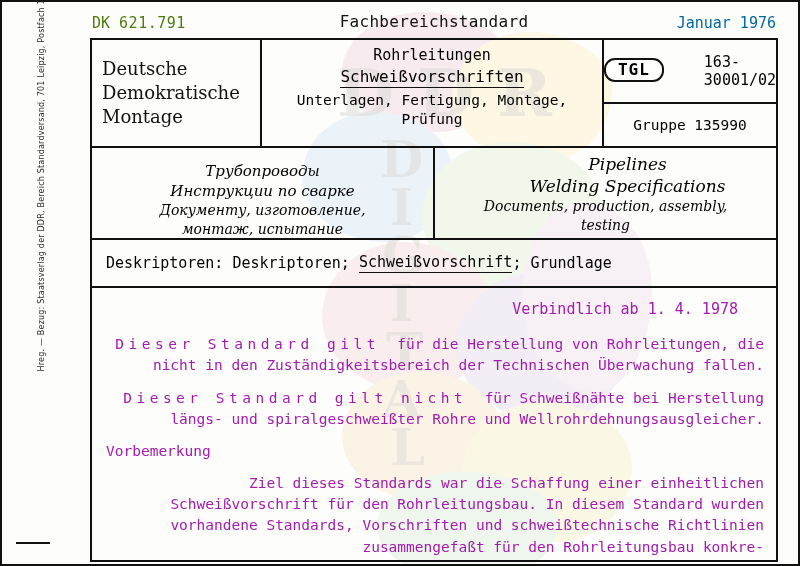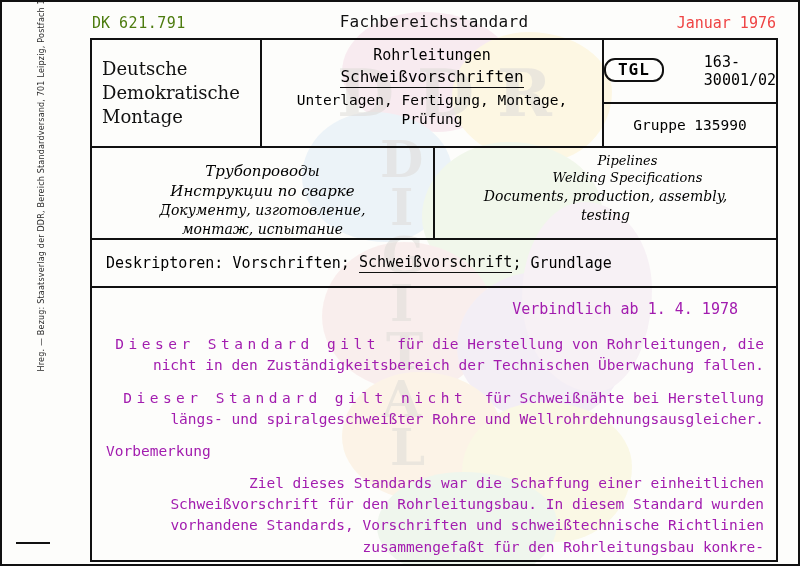--- a/index.html
+++ b/index.html
@@ -71,21 +71,21 @@
     font-size:15px;color:#4d7c0f;
   }
   .dk .num{letter-spacing:.5px;}
   .fbs{
     position:absolute;left:50%;top:2px;transform:translateX(-50%);
     font-size:16px;color:#111;
     letter-spacing:.3px;
   }
   .datum{
     position:absolute;right:2px;top:4px;
-    font-size:15px;color:#ef4444;
+    font-size:15px;color:#0369a1;
   }
   .box{
     border:2px solid #111;
     box-sizing:border-box;
     position:relative;
   }
   #headblock{
     height:110px;
     display:flex;
   }
@@ -165,21 +165,21 @@
   #cell-ru .t1{font-size:15px;line-height:1.3;}
   #cell-ru .t2{font-size:14px;line-height:1.35;}
   #cell-en{
     flex:1;
     text-align:center;
     padding-top:5px;
     box-sizing:border-box;
     font-family:"DejaVu Serif", serif;
     font-style:italic;
   }
-  #cell-en .t1{font-size:13px;line-height:1.3;margin-left:44px;}
+  #cell-en .t1{font-size:17px;line-height:1.3;margin-left:44px;}
   #cell-en .t2{font-size:14px;line-height:1.35;}
   
   #descblock{
     height:48px;
     border-left:2px solid #111;
     border-right:2px solid #111;
     border-bottom:2px solid #111;
     box-sizing:border-box;
     display:flex;align-items:center;
     padding-left:14px;
@@ -286,21 +286,21 @@
       <div id="cell-en">
         <div class="t1">Pipelines</div>
         <div class="t1">Welding  Specifications</div>
         <div class="t2">Documents, production, assembly,</div>
         <div class="t2">testing</div>
       </div>
     </div>
 
     <div id="descblock">
       <span>Deskriptoren:</span>&nbsp;
-      <span>Vorschriften;</span>&nbsp;
+      <span>Deskriptoren;</span>&nbsp;
       <span class="ul">Schweißvorschrift</span><span>; Grundlage</span>
     </div>
 
     <div id="bodyblock">
       <div class="verbindlich">Verbindlich ab 1. 4. 1978</div>
 
       <p class="para">
         <span class="sp">Dieser  Standard  gilt</span>&nbsp;&nbsp;<span>für die Herstellung von Rohrleitungen, die nicht in den Zuständigkeitsbereich der Technischen Überwachung fallen.</span>
       </p>
 

